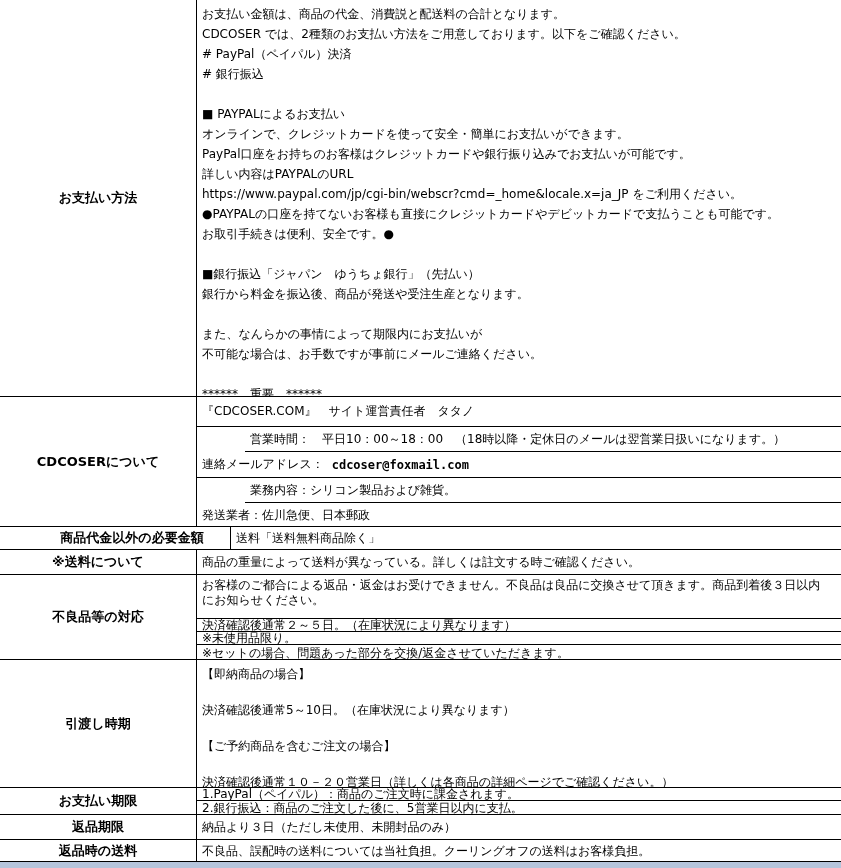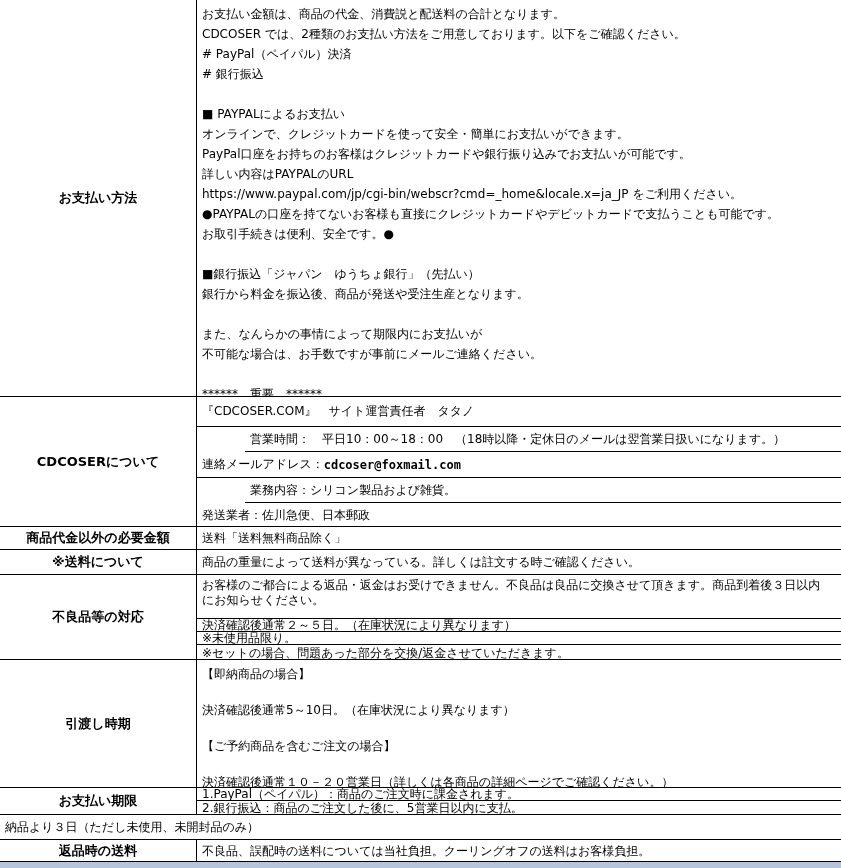--- a/index.html
+++ b/index.html
@@ -61,30 +61,30 @@
   .sub-row.wrap { display: block; white-space: normal; line-height: 15px; padding-top: 3px; padding-right: 9px; }
   .sub-row.thin { line-height: 12px; }
   .bold-line { font-weight: normal; }
   .email {
     font-weight: bold;
     font-family: "DejaVu Sans Mono", monospace;
   }
   
   .r-payment   { height: 397px; }
   .r-about     { height: 130px; }
-  .r-extra     { height: 23px;  }
+  .r-extra     { height: 23px; padding-left: 34px;  }
   .r-shipfee   { height: 25px;  }
   .r-defect    { height: 85px;  }
   .r-delivery  { height: 128px; }
   .r-deadline  { height: 27px;  }
   .r-return    { height: 25px;  }
   .r-retship   { height: 22px;  }
   .h30 { height: 30px; }
   .h25 { height: 25px; margin-left: 48px; }
-  .h26 { height: 26px; }
+  .h26 { height: 26px; gap: 8px; }
   .h24 { height: 24px; }
   .h44 { height: 44px; }
   .h13 { height: 13px; }
   .h14 { height: 14px; }
   .h15 { height: 15px; }
   .bottom-strip {
     width: 841px;
     height: 6px;
     background: #b6c5dc;
   }
@@ -177,20 +177,21 @@
 
     <div class="row r-deadline">
       <div class="label-cell">お支払い期限</div>
       <div class="content-cell">
         <div class="sub-row h13 thin">1.PayPal（ペイパル）：商品のご注文時に課金されます。</div>
         <div class="sub-row h14 thin">2.銀行振込：商品のご注文した後に、5営業日以内に支払。</div>
       </div>
     </div>
 
     <div class="row r-return">
+      <div class="label-cell">返品期限</div>
       <div class="content-cell">
         <div class="content-text single">納品より３日（ただし未使用、未開封品のみ）</div>
       </div>
     </div>
 
     <div class="row r-retship">
       <div class="label-cell">返品時の送料</div>
       <div class="content-cell">
         <div class="content-text single">不良品、誤配時の送料については当社負担。クーリングオフの送料はお客様負担。</div>
       </div>

